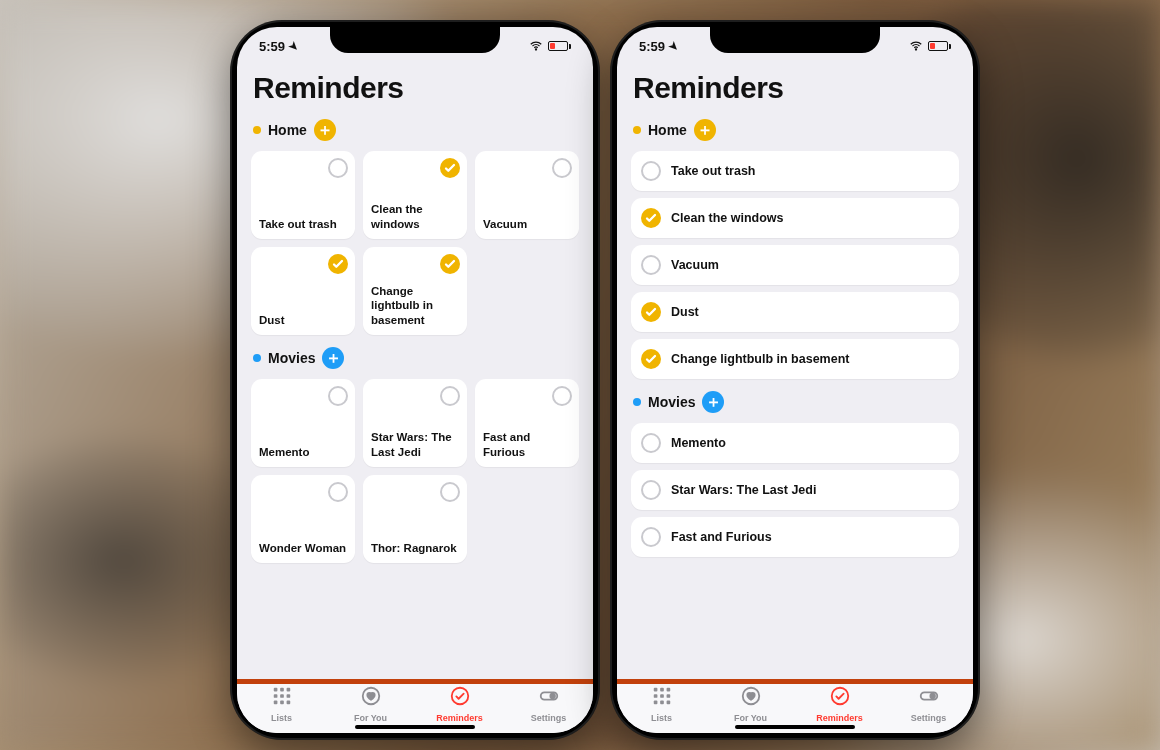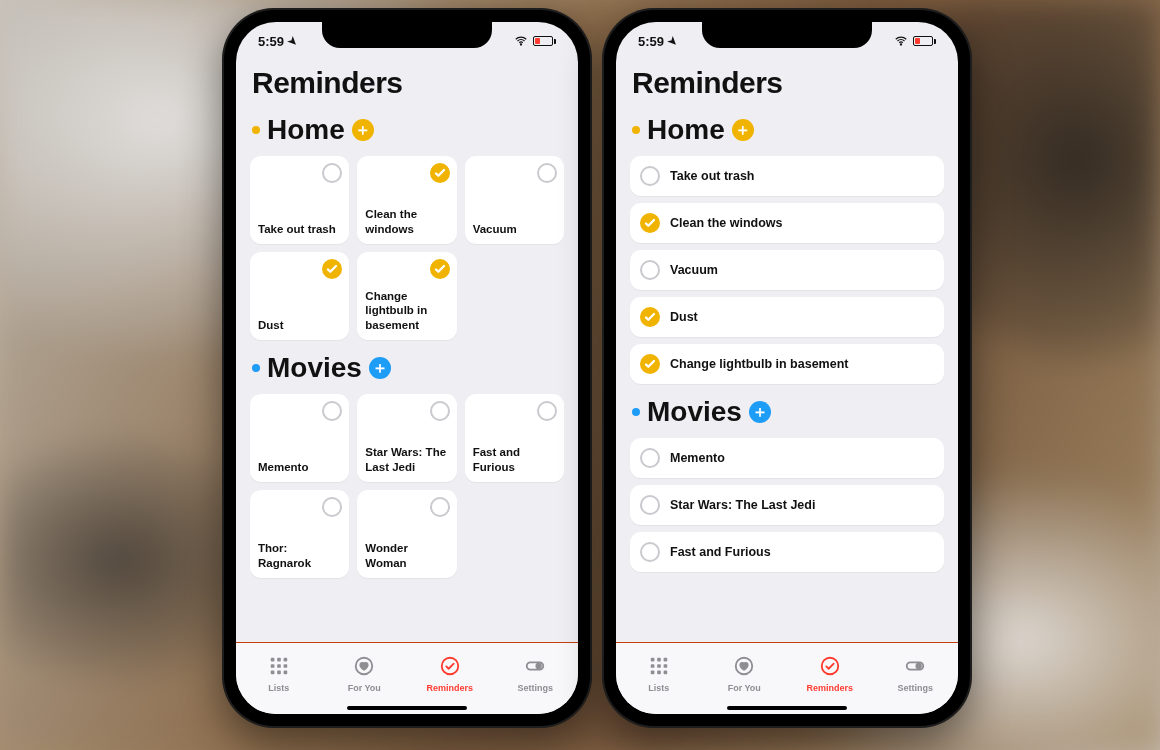--- a/index.html
+++ b/index.html
@@ -17,25 +17,26 @@
       linear-gradient(115deg, #b9b2a7 0%, #8b6b4a 40%, #6f5138 65%, #a28863 100%);
     filter: blur(14px);
   }
 
   .stage { position: relative; width: 1160px; height: 750px; }
 
   .phone {
     position: absolute;
     width: 370px;
     height: 720px;
-    top: 8px;
+    top: 20px;
     background: #000;
     border-radius: 52px;
-    padding: 14px;
+    padding: 7px;
     box-shadow: 0 14px 40px rgba(0,0,0,0.45), inset 0 0 0 2px rgba(120,120,120,0.25);
+    margin-left: 8px;
   }
   .phone-left  { left: 222px; }
   .phone-right { left: 602px; }
 
   .screen {
     width: 100%;
     height: 100%;
     border-radius: 40px;
     background: #efeef3;
     overflow: hidden;
@@ -84,21 +85,21 @@
   .list-header {
     display: flex;
     align-items: center;
     gap: 7px;
     margin: 12px 0 10px 2px;
   }
   .list-dot {
     width: 8px; height: 8px; border-radius: 50%;
   }
   .list-name {
-    font-size: 28px; font-weight: 800; color: #111; text-align: center;
+    font-size: 14px; font-weight: 800; color: #111; text-align: center;
   }
   .add-badge {
     width: 22px; height: 22px; border-radius: 50%;
     display: flex; align-items: center; justify-content: center;
     color: #fff; font-weight: 900; font-size: 16px; line-height: 0;
   }
 
   
   .grid {
     display: grid;
@@ -150,23 +151,23 @@
     flex: 0 0 auto;
   }
   .row-check.done { border: none; }
   .row-check.done svg { width: 20px; height: 20px; display:block; }
   .row-label { font-size: 12.5px; font-weight: 700; color: #111; }
 
   
   .tabbar {
     position: absolute;
     bottom: 0; left: 0; right: 0;
-    height: 72px;
+    height: 54px;
     background: rgba(248,248,250,0.98);
-    border-top: 1px solid #c2410c;
+    border-top: 5px solid #c2410c;
     display: flex;
     padding-bottom: 10px;
   }
   .tab {
     flex: 1;
     display: flex; flex-direction: column; align-items: center; justify-content: center;
     gap: 2px;
     color: #8e8e93;
   }
   .tab.active { color: #ff3b30; }
@@ -280,25 +281,25 @@
           <div class="card">
             <span class="check"></span>
             <span class="label">Star Wars: The Last Jedi</span>
           </div>
           <div class="card">
             <span class="check"></span>
             <span class="label">Fast and Furious</span>
           </div>
           <div class="card">
             <span class="check"></span>
+            <span class="label">Wonder Woman</span>
+          </div>
+          <div class="card">
+            <span class="check"></span>
             <span class="label">Thor: Ragnarok</span>
-          </div>
-          <div class="card">
-            <span class="check"></span>
-            <span class="label">Wonder Woman</span>
           </div>
         </div>
       </div>
 
       <div class="tabbar">
         <div class="tab">
           <span><svg viewBox="0 0 24 24" fill="currentColor">
                 <rect x="3" y="3" width="4" height="4" rx="1"></rect>
                 <rect x="10" y="3" width="4" height="4" rx="1"></rect>
                 <rect x="17" y="3" width="4" height="4" rx="1"></rect>

